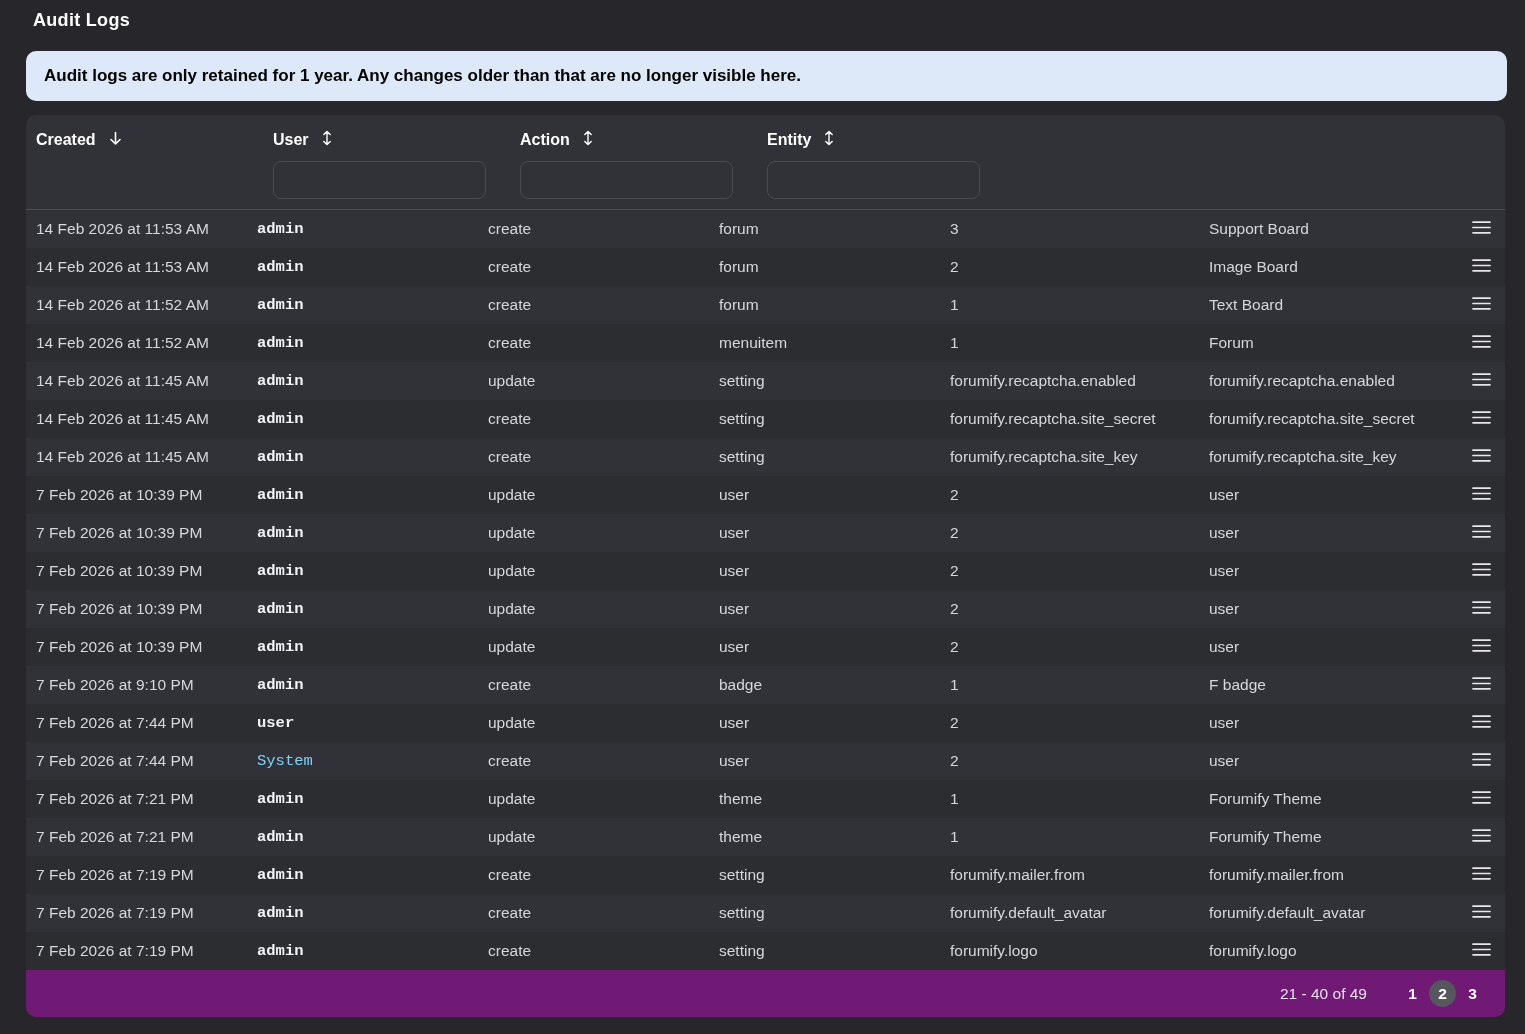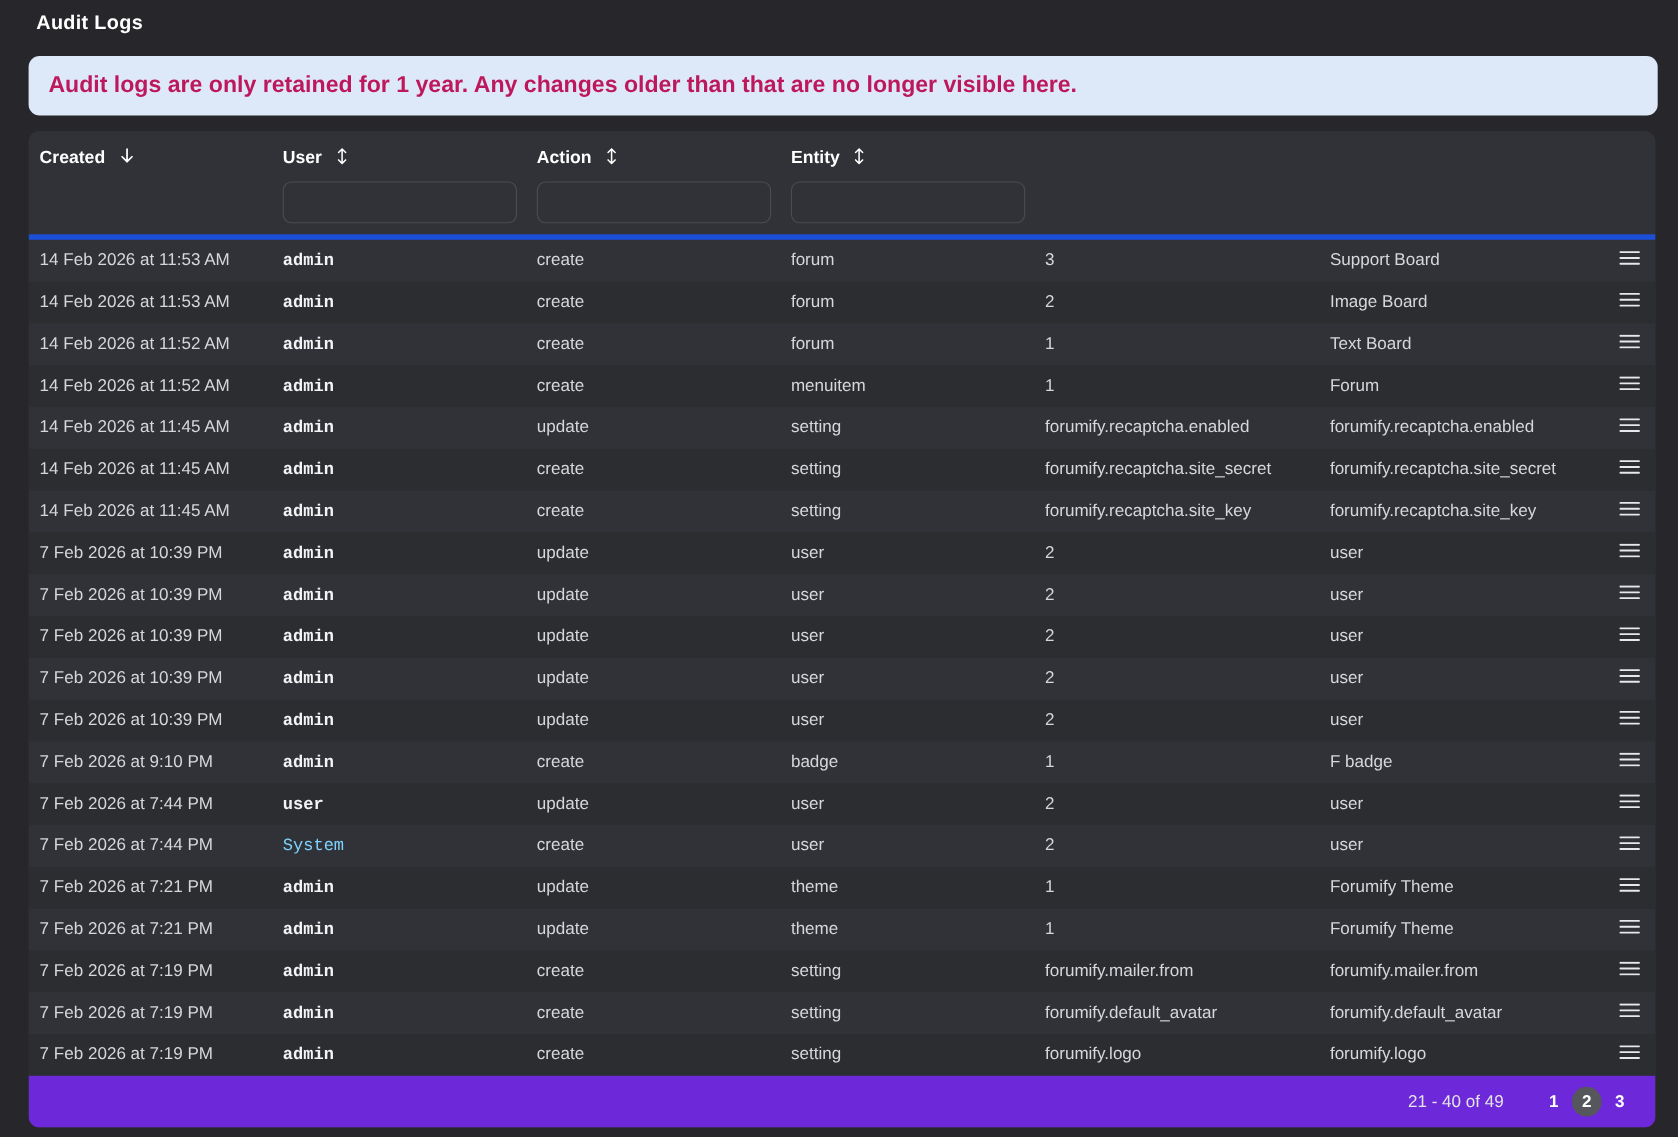--- a/index.html
+++ b/index.html
@@ -18,43 +18,44 @@
     font-size: 18px;
     font-weight: 700;
     color: #ffffff;
     letter-spacing: 0.3px;
     margin: 4px 0 20px 7px;
   }
 
   .info-banner {
     width: 1481px;
     background: #dde9f9;
-    color: #be185d;
+    color: #000000;
     font-weight: 700;
-    font-size: 21px;
+    font-size: 17px;
     border-radius: 10px;
     padding: 15px 18px;
     margin-bottom: 14px;
   }
 
   .table-card {
     width: 1479px;
     background: #313237;
     border-radius: 10px;
     overflow: hidden;
   }
 
   .grid-row {
     display: grid;
     grid-template-columns: 221px 231px 231px 231px 259px 264px 1fr;
   }
 
   .thead {
     padding-top: 12px;
-    border-bottom: 5px solid #1d4ed8;
+    border-bottom: 1px solid #1d4ed8;
+    gap: 16px;
   }
   .th-cell { padding: 0 8px 10px 10px; }
   .th-label {
     display: flex;
     align-items: center;
     gap: 13px;
     height: 26px;
     font-size: 16px;
     font-weight: 700;
     color: #ffffff;
@@ -97,21 +98,21 @@
     color: #e8e8ec;
   }
 
   .tfoot {
     height: 47px;
     display: flex;
     justify-content: flex-end;
     align-items: center;
     gap: 32px;
     padding-right: 19px;
-    background: #6d28d9;
+    background: #701a75;
   }
   .range-label { font-size: 15.5px; color: #e3e4e8; }
   .pages { display: flex; align-items: center; gap: 3px; }
   .page-btn {
     min-width: 27px;
     height: 27px;
     padding: 0 5px;
     border-radius: 50%;
     display: flex;
     align-items: center;

